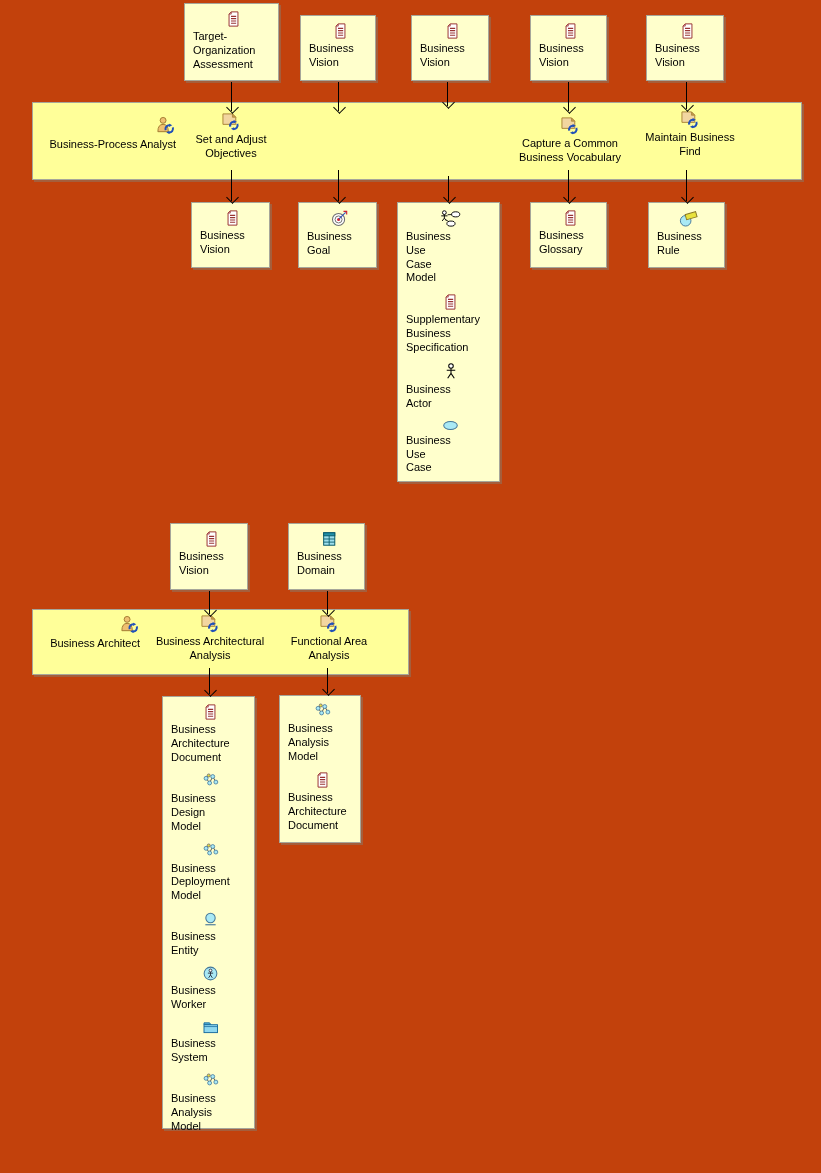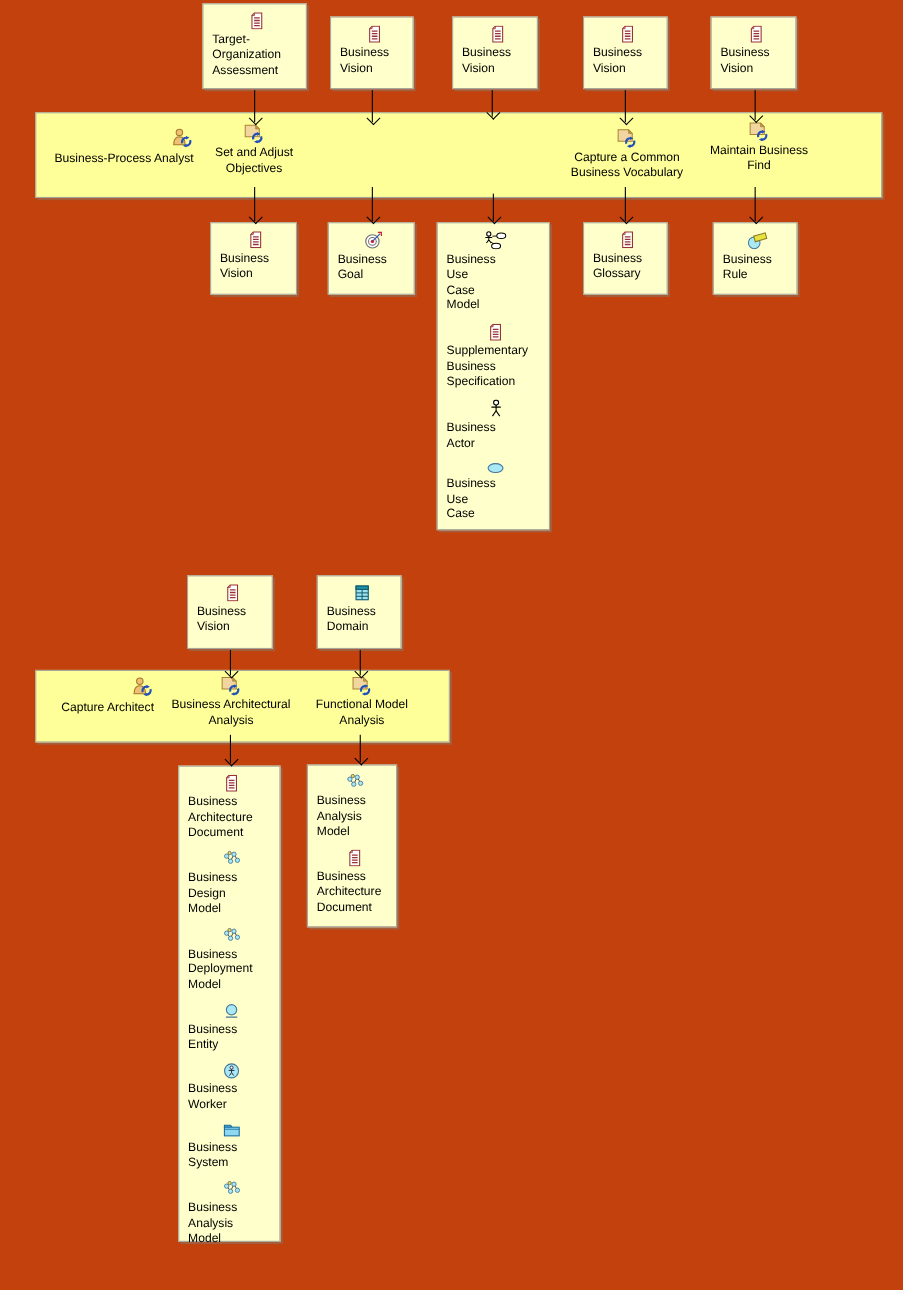--- a/index.html
+++ b/index.html
@@ -286,35 +286,35 @@
 Domain</div>
     </div>
   </div>
 
   <div class="band" style="left:32px;top:609px;width:377px;height:66px"></div>
 
   <div class="role" style="left:36px;top:615px;width:104px">
     <svg class="ic" width="22" height="19">
         <use href="#sym-role"></use>
       </svg>
-    <div class="lbl">Capture Architect</div>
+    <div class="lbl">Business Architect</div>
   </div>
 
   <div class="task" style="left:152px;top:614px;width:116px">
     <div class="ic-wrap"><svg class="ic" width="23" height="19">
           <use href="#sym-task"></use>
         </svg></div>
     <div class="lbl">Business Architectural
 Analysis</div>
   </div>
   <div class="task" style="left:285px;top:614px;width:88px">
     <div class="ic-wrap"><svg class="ic" width="23" height="19">
           <use href="#sym-task"></use>
         </svg></div>
-    <div class="lbl">Functional Model
+    <div class="lbl">Functional Area
 Analysis</div>
   </div>
 
   <div class="wp" style="left:162px;top:696px;width:93px;height:433px">
     <div class="item">
       <div class="ic-wrap"><svg class="ic" width="13" height="16">
             <use href="#sym-doc"></use>
           </svg></div>
       <div class="lbl">Business
 Architecture

